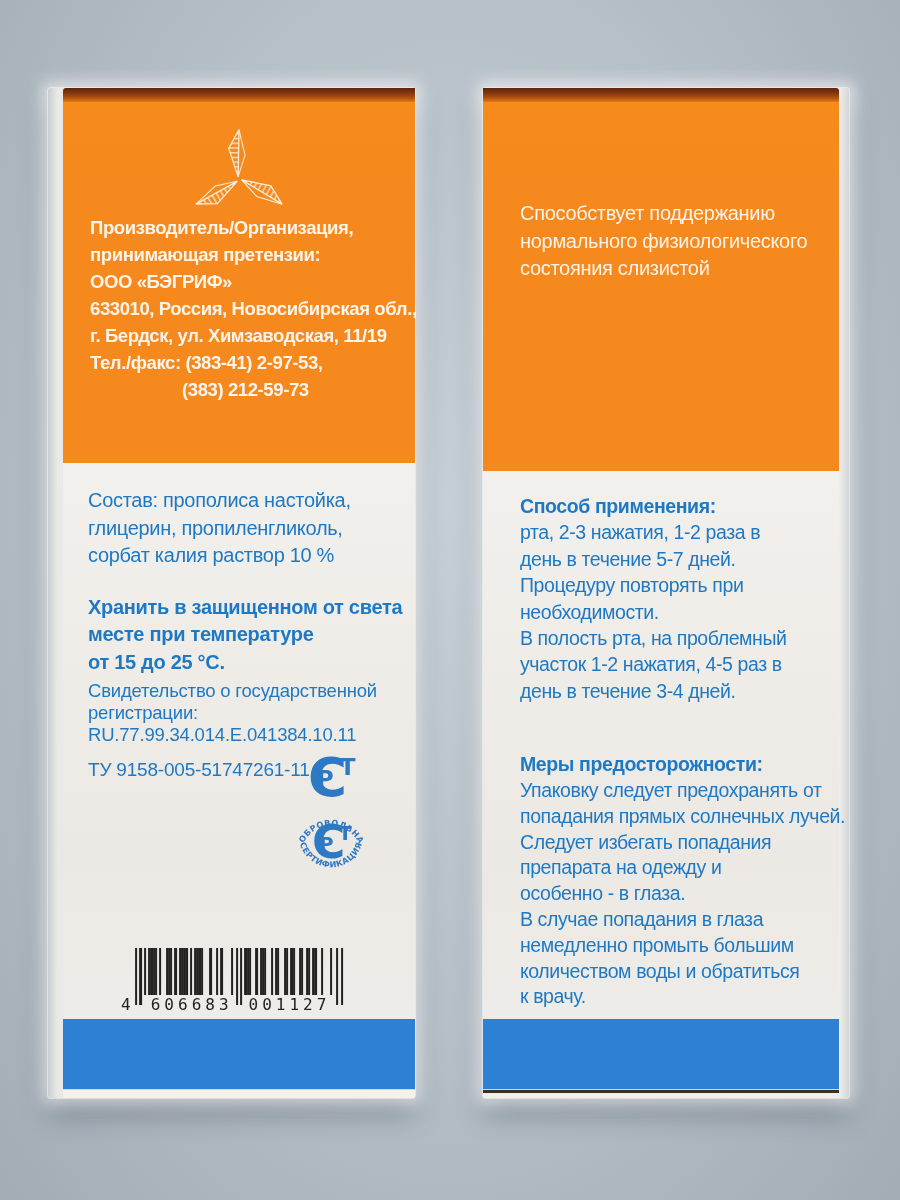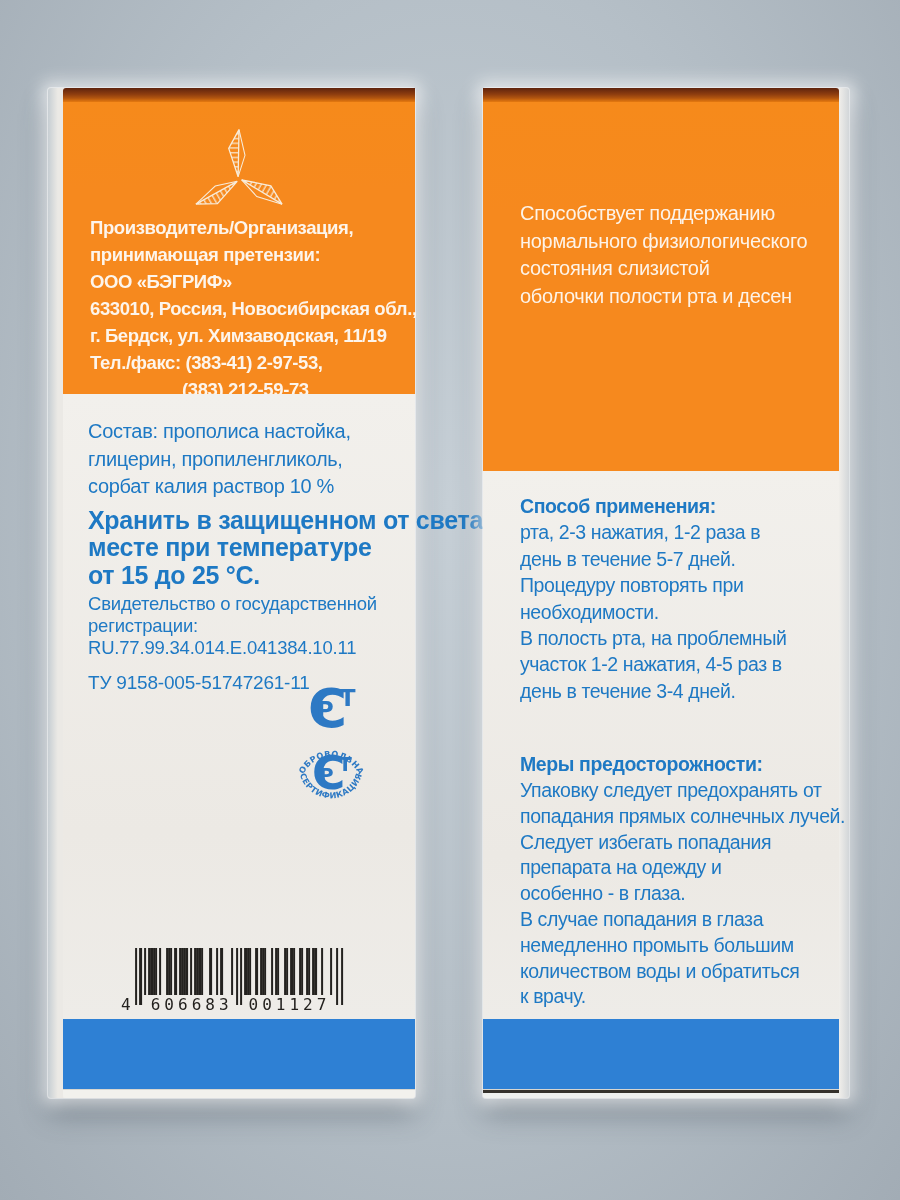--- a/index.html
+++ b/index.html
@@ -17,38 +17,38 @@
   .box-left{left:48px;width:367px;}
   .box-right{left:483px;width:366px;}
   .side-strip{flex:0 0 auto;}
   .box-left .side-strip{width:15px;background:linear-gradient(90deg,#c7ced3,#ebe9e5 65%);border-radius:3px 0 0 3px;}
   .box-right .side-strip{width:10px;background:linear-gradient(90deg,#f0eeea,#d2d6d9);border-radius:0 3px 3px 0;}
   .face{flex:1;min-width:0;display:flex;flex-direction:column;}
   .flap{height:14px;background:linear-gradient(180deg,#5f240e,#8e3d0f 45%,#b1550f 72%,#e5790f);border-radius:3px 3px 0 0;}
   .box-left .flap{border-radius:3px 0 0 0;}
   .box-right .flap{border-radius:0 3px 0 0;}
   .orange-panel{background:linear-gradient(180deg,#f68a1b,var(--orange,#f6891e) 30%);position:relative;}
-  .box-left .orange-panel{height:292px;}
+  .box-left .orange-panel{height:361px;}
   .box-right .orange-panel{height:369px;}
   .white-panel{flex:1;position:relative;background:linear-gradient(180deg,#f2f0ec,#ece9e4 70%,#eeece8);}
   .blue-band{height:70px;background:var(--band-blue,#2e80d4);}
   .bottom-lip{height:8px;background:#f2f1ed;border-top:1px solid #d8d6d0;border-radius:0 0 3px 3px;}
   .box-right .bottom-lip{background:linear-gradient(180deg,#35322c 0%,#35322c 42%,#eef0ee 42%);}
 
   
   .o-text{margin-top:2px;padding-left:27px;color:#fdf5ec;font-weight:bold;
           font-size:18.5px;line-height:27px;letter-spacing:-0.4px;white-space:nowrap;}
   .o-text .indent{padding-left:92px;}
   .logo-wrap{margin-top:24px;display:flex;justify-content:center;}
   .r-o-text{margin-top:98px;padding-left:37px;color:#fdf3e8;font-weight:normal;
           font-size:20px;line-height:27.5px;letter-spacing:-0.3px;white-space:nowrap;}
   .blue-txt{color:var(--text-blue,#1e79c4);}
   .comp-block{margin-top:24px;padding-left:25px;font-size:20px;line-height:27.5px;letter-spacing:-0.3px;white-space:nowrap;}
   .comp-block .lbl{font-weight:normal;}
-  .storage-block{margin-top:6px;padding-left:25px;font-weight:bold;font-size:25px;line-height:27.5px;letter-spacing:-0.3px;white-space:nowrap;}
+  .storage-block{margin-top:24px;padding-left:25px;font-weight:bold;font-size:20px;line-height:27.5px;letter-spacing:-0.3px;white-space:nowrap;}
   .reg-block{margin-top:4px;padding-left:25px;font-size:18.5px;line-height:22px;letter-spacing:-0.2px;white-space:nowrap;}
   .tu-line{margin-top:13px;padding-left:25px;font-size:19px;letter-spacing:-0.2px;white-space:nowrap;}
   .usage-block{margin-top:22px;padding-left:37px;font-size:19.5px;line-height:26.4px;letter-spacing:-0.4px;white-space:nowrap;}
   .usage-block .title,.prec-block .title{font-weight:bold;}
   .prec-block{margin-top:48px;padding-left:37px;font-size:19.5px;line-height:25.8px;letter-spacing:-0.4px;white-space:nowrap;}
 
   
   .cert-marks{position:absolute;top:288px;right:44px;display:flex;flex-direction:column;align-items:center;gap:3px;}
 
   
@@ -258,21 +258,20 @@
 
 <div class="box box-right">
   <div class="face">
     <div class="flap"></div>
 
     <div class="orange-panel">
       <div class="r-o-text">
         <div>Способствует поддержанию</div>
         <div>нормального физиологического</div>
         <div>состояния слизистой</div>
-        <div>оболочки полости рта и десен</div>
       </div>
     </div>
 
     <div class="white-panel">
       <div class="usage-block blue-txt">
         <div class="title">Способ применения:</div>
         <div>рта, 2-3 нажатия, 1-2 раза в</div>
         <div>день в течение 5-7 дней.</div>
         <div>Процедуру повторять при</div>
         <div>необходимости.</div>

